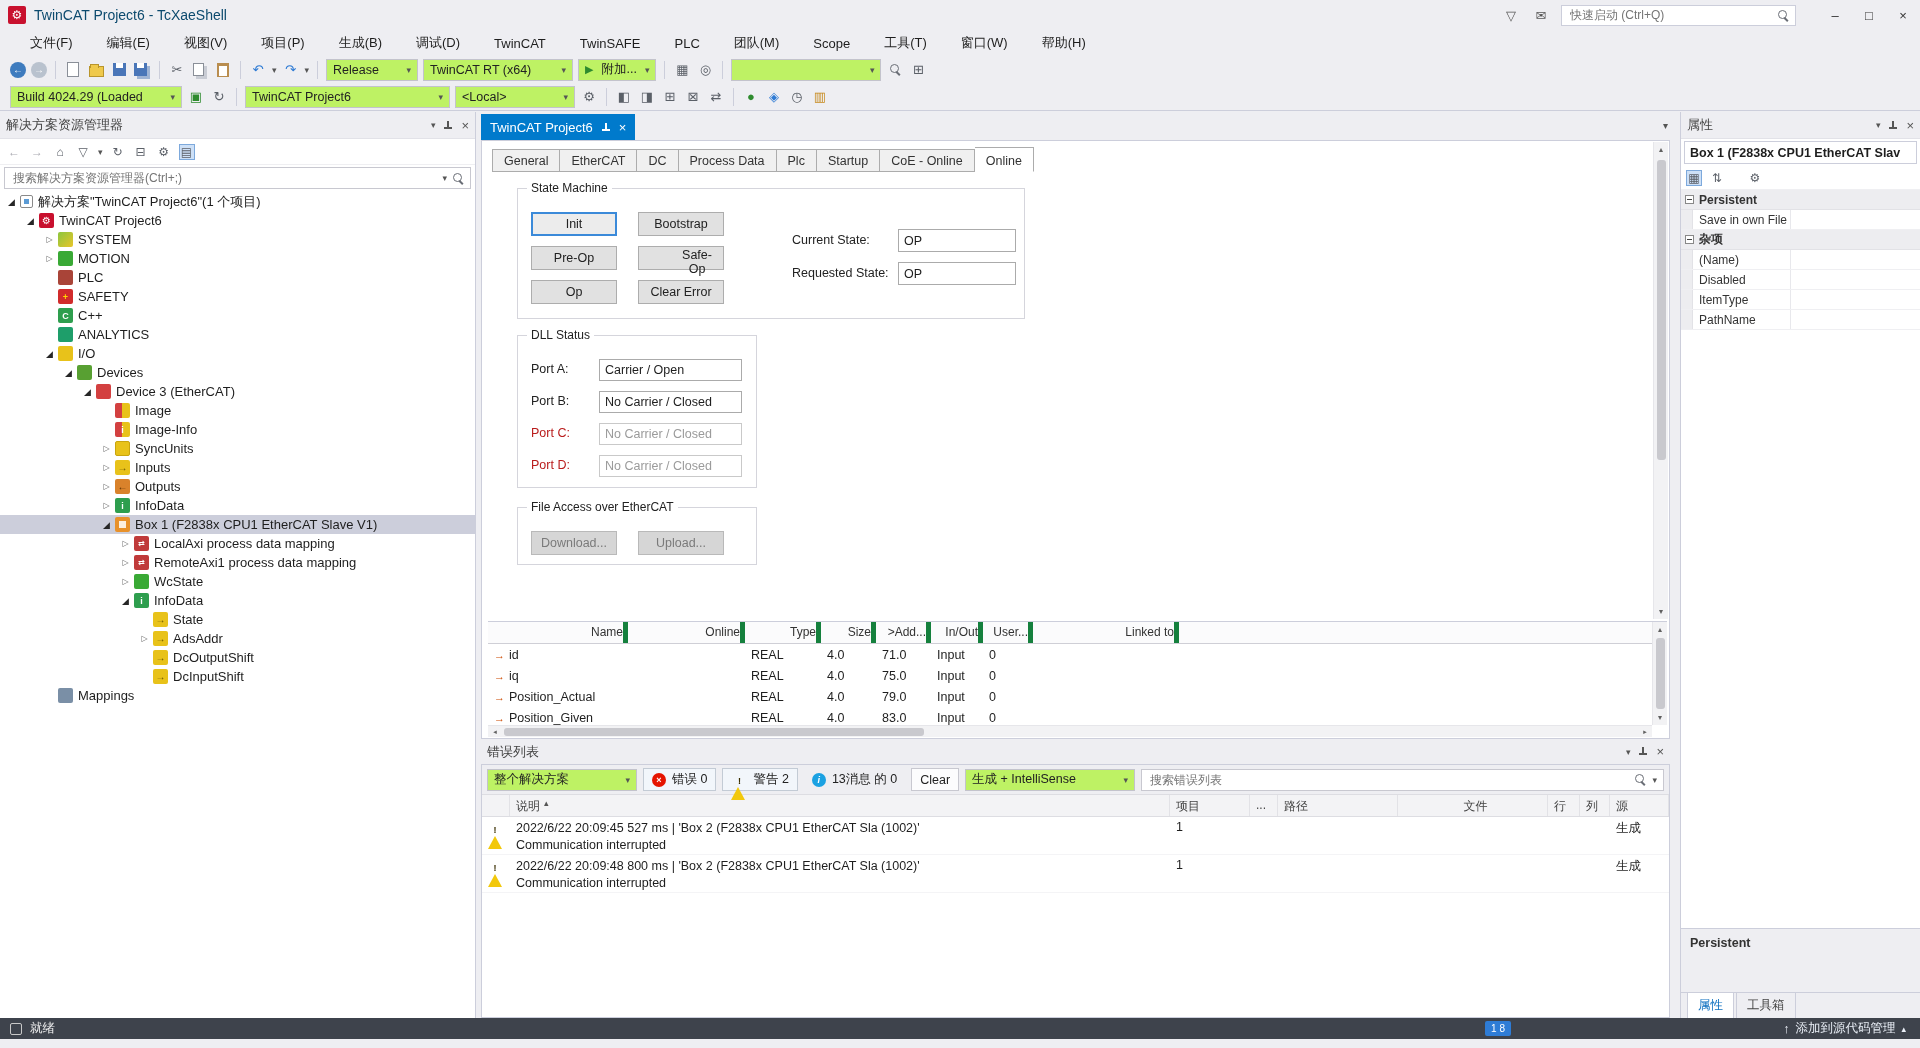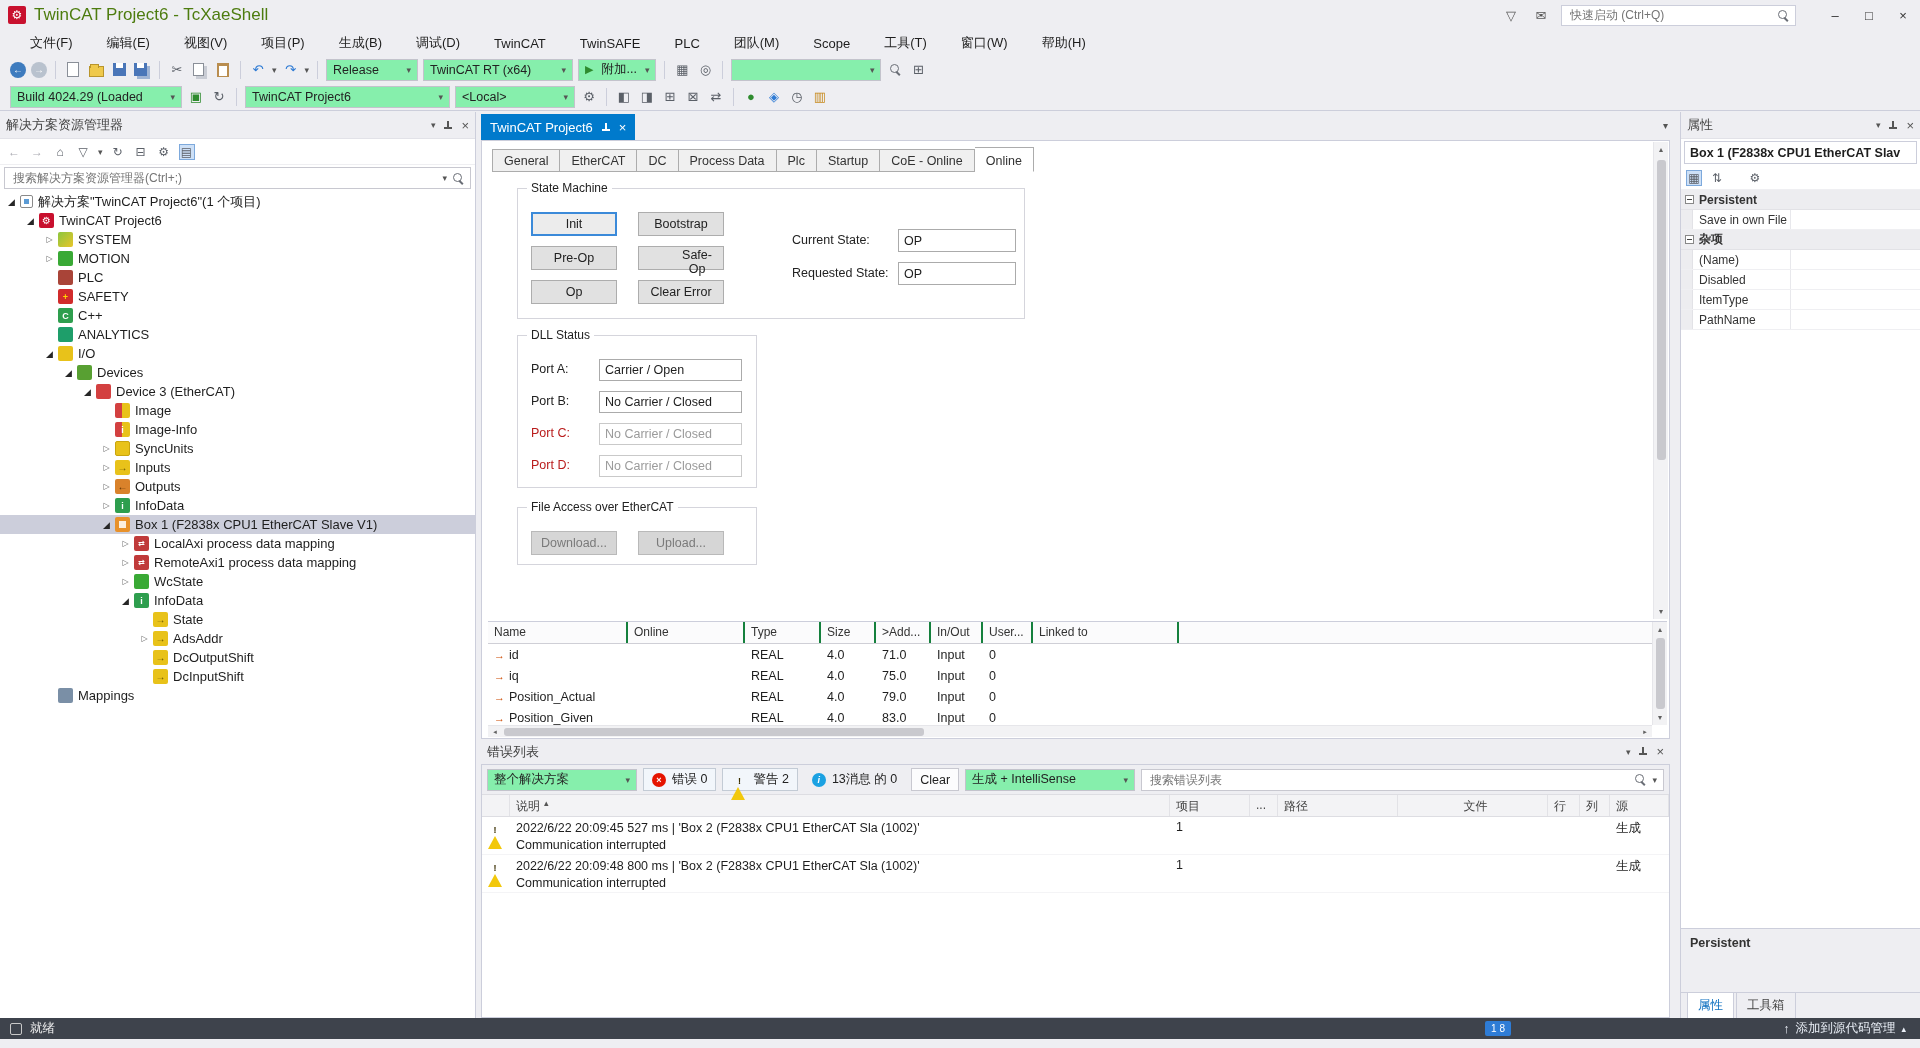--- a/index.html
+++ b/index.html
@@ -3,41 +3,41 @@
 <meta charset="utf-8">
 <style>
   html,body{margin:0;padding:0;background:#D8D8DC;}
   #root{position:relative;width:1920px;height:1048px;background:#EEEEF2;overflow:hidden;
         font-family:"Liberation Sans","DejaVu Sans",sans-serif;font-size:13px;color:#1E1E1E;}
   *{box-sizing:border-box;}
 
   
   .titlebar{position:absolute;left:0;top:0;right:0;height:30px;display:flex;align-items:center;padding:0 0 0 8px;background:#EEEEF2;}
   .appicon{width:18px;height:18px;background:#C8102E;border-radius:2px;color:#fff;display:flex;align-items:center;justify-content:center;font-size:12px;margin-right:8px;}
-  .wtitle{font-size:17px;color:#4d7c0f;}
+  .wtitle{font-size:14px;color:#0c4a6e;}
   .tb-right{margin-left:auto;display:flex;align-items:center;gap:10px;}
   .tb-mini{color:#555;font-size:13px;width:20px;text-align:center;}
   .qlaunch{width:235px;height:21px;background:#fff;border:1px solid #CCCEDB;display:flex;align-items:center;padding:0 6px;gap:6px;}
   .qlaunch input{flex:1;border:none;outline:none;font-size:12px;color:#a16207;background:transparent;font-family:inherit;}
   .winbtns{display:flex;margin-left:12px;}
   .winbtn{width:34px;height:30px;display:flex;align-items:center;justify-content:center;color:#333;font-size:13px;}
 
   
   .menubar{position:absolute;left:0;top:30px;right:0;height:26px;display:flex;align-items:center;padding-left:4px;}
   .menu-item{padding:3px 8px;color:#1E1E1E;margin-left:18px;}
   .tbar{position:absolute;left:0;right:0;display:flex;align-items:center;gap:5px;padding-left:10px;}
   #tb1{top:56px;height:27px;}
   #tb2{top:83px;height:28px;border-bottom:1px solid #CCCEDB;}
   .ticon{width:18px;height:18px;display:inline-flex;align-items:center;justify-content:center;color:#5B6068;font-size:13px;}
   .ticon.sm{font-size:11px;}
   .caret{font-size:9px;color:#555;}
   .tsep{width:1px;height:18px;background:#CCCEDB;margin:0 3px;}
   .nav{width:16px;height:16px;border-radius:50%;background:#3E7BBE;color:#fff;display:inline-flex;align-items:center;justify-content:center;font-size:10px;}
   .nav.dis{background:#B9C2CE;}
-  .combo{display:inline-flex;align-items:center;justify-content:space-between;gap:8px;background:#86efac;border:1px solid #C3C3CC;height:22px;padding:0 6px;font-size:12.5px;color:#222;}
+  .combo{display:inline-flex;align-items:center;justify-content:space-between;gap:8px;background:#bef264;border:1px solid #C3C3CC;height:22px;padding:0 6px;font-size:12.5px;color:#222;}
   .combo .caret{margin-left:auto;}
   .play{color:#2E8B2E;font-size:11px;}
   .c-green{color:#2E8B2E;}.c-blue{color:#2D7AD4;}.c-amber{color:#C78A1E;}
   
   .i-page{width:12px;height:15px;background:#fff;border:1px solid #8A8F98;}
   .i-folder{width:15px;height:11px;background:#EFC94C;border:1px solid #B9952C;position:relative;margin-top:3px;}
   .i-folder::before{content:"";position:absolute;left:0;top:-3px;width:7px;height:3px;background:#EFC94C;border:1px solid #B9952C;border-bottom:none;}
   .i-save{width:13px;height:13px;background:#4A76B8;position:relative;}
   .i-save::before{content:"";position:absolute;left:3px;top:0;width:7px;height:5px;background:#fff;}
   .i-save2{width:13px;height:13px;background:#4A76B8;position:relative;box-shadow:3px 3px 0 #9FB4D4;margin-right:3px;}
@@ -118,21 +118,21 @@
   
   .sb-v{position:absolute;width:15px;background:#F2F2F4;border-left:1px solid #E6E6EA;}
   .sb-h{position:absolute;height:12px;background:#F2F2F4;border-top:1px solid #E6E6EA;}
   .sb-arrow{position:absolute;color:#606060;font-size:8px;width:100%;text-align:center;}
   .sb-arrow.h{width:14px;height:100%;display:flex;align-items:center;justify-content:center;}
   .sb-thumb{position:absolute;background:#C9C9CE;border-radius:3px;}
 
   
   .vgrid{position:absolute;left:6px;right:2px;top:480px;bottom:1px;border-top:1px solid #CCCEDB;background:#fff;}
   #vg-head{display:flex;height:22px;background:#FBFBFC;border-bottom:1px solid #CFCFD6;font-size:12px;color:#333;}
-  .vg-hcell{padding:3px 0 0 6px;border-right:2px solid #15803d;overflow:hidden;white-space:nowrap;}
+  .vg-hcell{padding:3px 0 0 6px;border-right:5px solid #15803d;overflow:hidden;white-space:nowrap;text-align:right;}
   .vg-row{display:flex;height:21px;font-size:12.5px;align-items:center;}
   .vg-cell{padding-left:6px;overflow:hidden;white-space:nowrap;height:100%;display:flex;align-items:center;gap:4px;}
   .var-ico{color:#CC4A00;font-weight:bold;font-size:11px;}
 
   
   .errorlist{position:absolute;left:5px;right:10px;bottom:0;height:279px;}
   .el-header{height:25px;display:flex;align-items:center;padding:0 6px;color:#444;background:#EEEEF2;}
   .el-body{position:absolute;left:0;right:0;top:25px;bottom:0;background:#fff;border:1px solid #CCCEDB;}
   .el-toolbar{height:30px;display:flex;align-items:center;gap:6px;padding:0 5px;background:#EEEEF2;border-bottom:1px solid #DDDDE2;}
   .el-btn{display:inline-flex;align-items:center;gap:6px;height:23px;padding:0 8px;font-size:12.5px;color:#222;}

